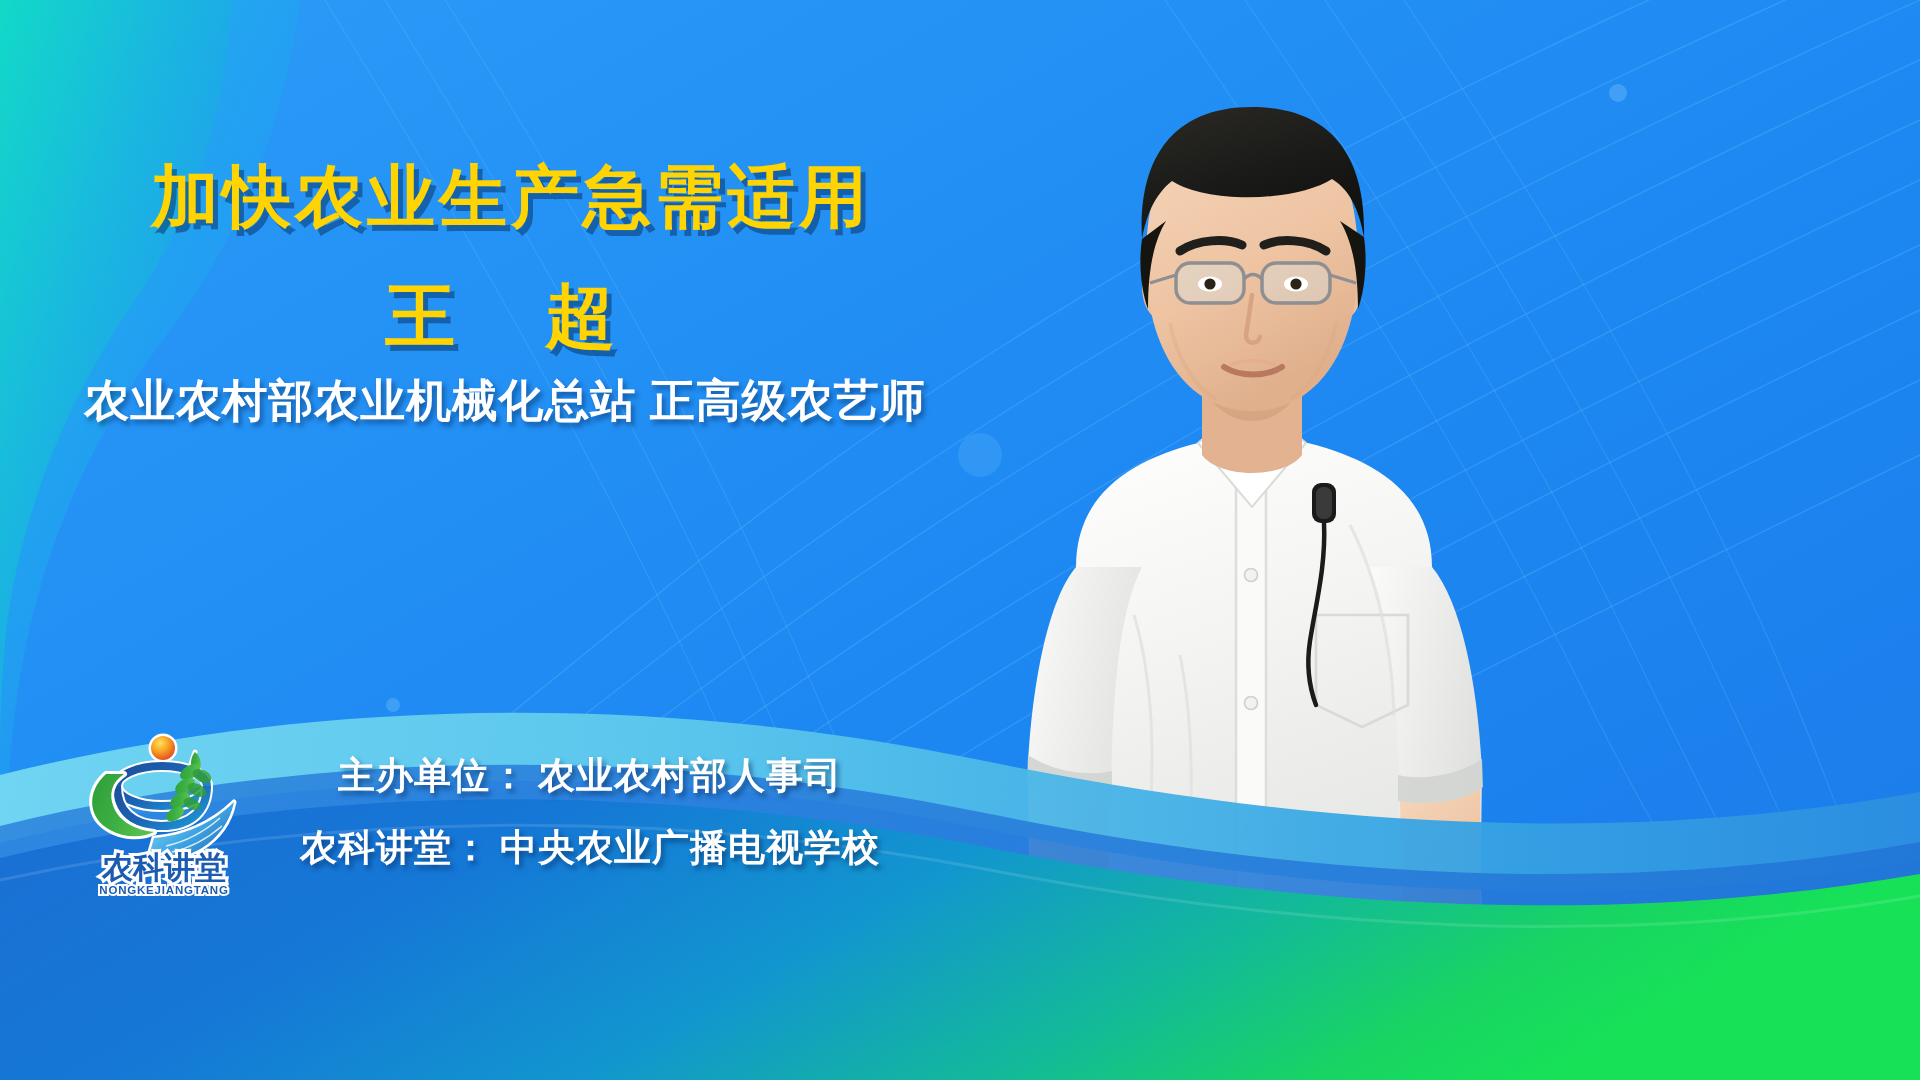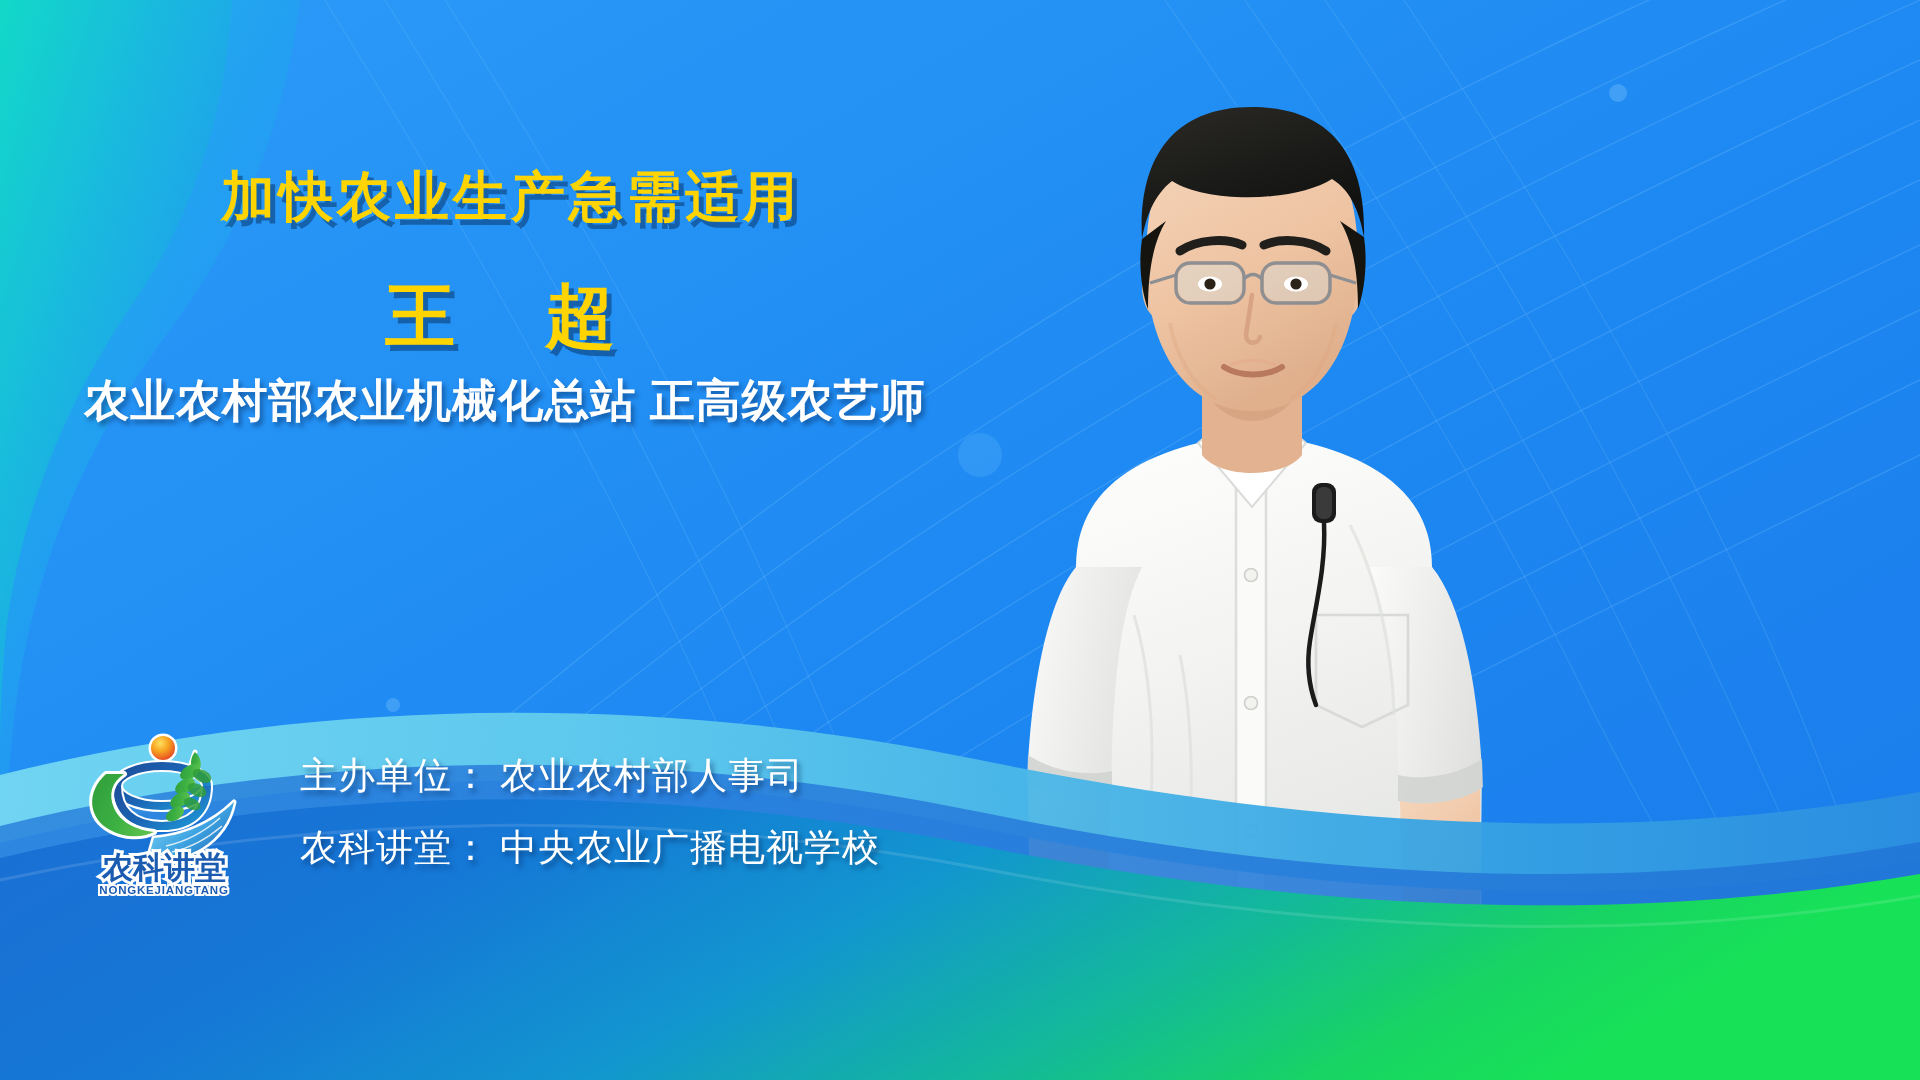--- a/index.html
+++ b/index.html
@@ -34,21 +34,21 @@
 
   
   #textblock {
     position:absolute;
     left:0px; top:150px;
     width:1010px;
     z-index:8;
     text-align:center;
   }
   .title-line {
-    font-size:54px;
+    font-size:68px;
     font-weight:bold;
     color:#ffd400;
     letter-spacing:4px;
     line-height:92px;
     text-shadow:5px 6px 0 rgba(10,55,110,.55);
     white-space:nowrap;
     padding-left:12px;
   }
   #speaker-name {
     margin-top:34px;
@@ -72,26 +72,27 @@
   }
 
   
   #credits {
     position:absolute;
     left:300px; top:740px;
     z-index:9;
   }
   .credit-row {
     font-size:37px;
-    font-weight:normal;
+    font-weight:bold;
     color:#ffffff;
     line-height:72px;
     letter-spacing:1px;
     text-shadow:3px 4px 5px rgba(5,40,90,.55);
     white-space:nowrap;
+    text-align:center;
   }
   .credit-row .ck { margin-right:10px; }
 
   
   #logo {
     position:absolute;
     left:62px; top:726px;
     width:205px; height:175px;
     z-index:9;
   }

